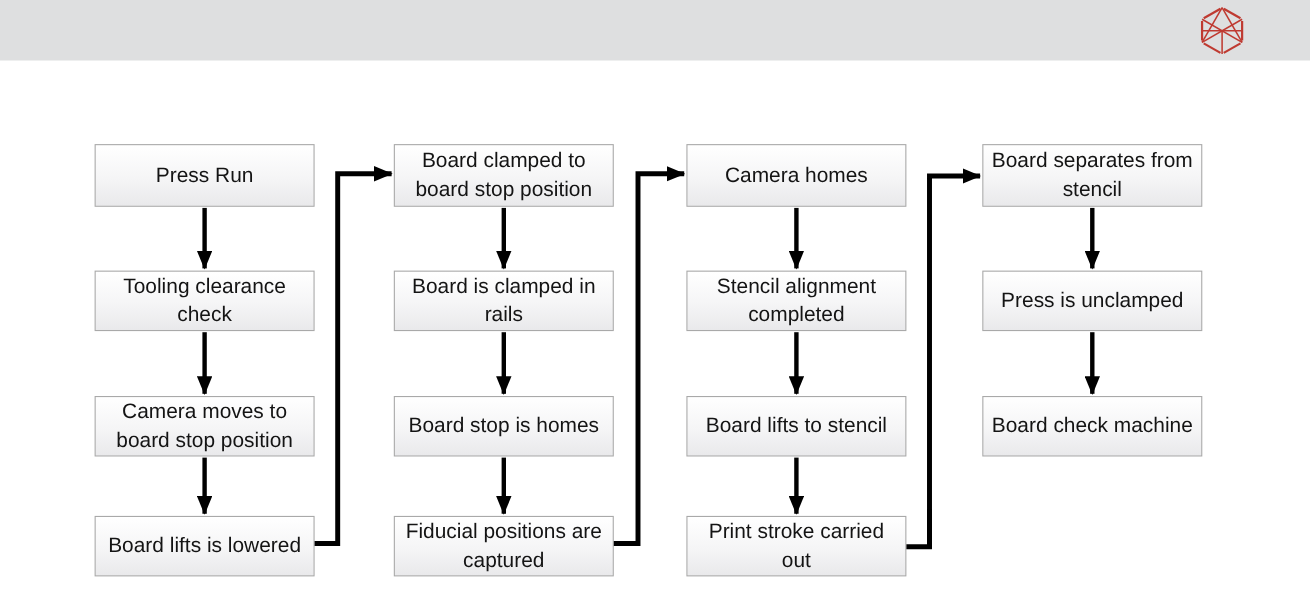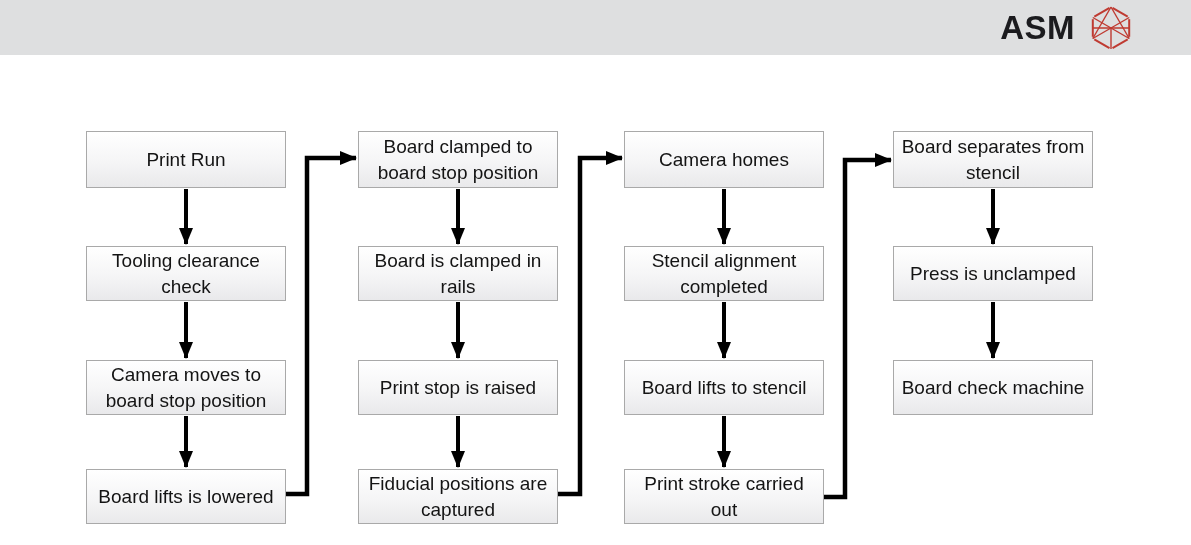--- a/index.html
+++ b/index.html
@@ -33,48 +33,47 @@
   .c1{left:86px}.c2{left:358px}.c3{left:624px}.c4{left:893px}
   .r1{top:131px;height:57px}.r2{top:246px;height:55px}
   .r3{top:360px;height:55px}.r4{top:469px;height:55px}
   .arrows{position:absolute;left:0;top:0;}
 </style>
 </head>
 <body>
 
 <div class="header">
   <div class="brand">
-    <span class="brand-text">ASM</span>
     <svg class="logo" width="46" height="46" viewBox="0 0 46 46" fill="none" stroke="#bf3a31" stroke-width="2">
 
       <line x1="24.5" y1="2.9" x2="39.7" y2="11.6"></line>
       <line x1="41.2" y1="14.2" x2="41.2" y2="31.8"></line>
       <line x1="39.7" y1="34.4" x2="24.5" y2="43.1"></line>
       <line x1="21.5" y1="43.1" x2="6.3" y2="34.4"></line>
       <line x1="4.8" y1="31.8" x2="4.8" y2="14.2"></line>
       <line x1="6.3" y1="11.6" x2="21.5" y2="2.9"></line>
 
       <line x1="23" y1="2" x2="4.8" y2="33.5" stroke-width="1.4"></line>
       <line x1="23" y1="2" x2="41.2" y2="33.5" stroke-width="1.4"></line>
       <line x1="4.8" y1="12.5" x2="41.2" y2="33.5" stroke-width="1.4"></line>
       <line x1="41.2" y1="12.5" x2="4.8" y2="33.5" stroke-width="1.4"></line>
       <line x1="4.8" y1="23" x2="41.2" y2="23" stroke-width="1.4"></line>
       <line x1="23" y1="23" x2="23" y2="44" stroke-width="1.4"></line>
     </svg>
   </div>
 </div>
 
-<div class="node c1 r1">Print Run</div>
+<div class="node c1 r1">Press Run</div>
 <div class="node c1 r2">Tooling clearance check</div>
 <div class="node c1 r3">Camera moves to board stop position</div>
 <div class="node c1 r4">Board lifts is lowered</div>
 
 <div class="node c2 r1">Board clamped to board stop position</div>
 <div class="node c2 r2">Board is clamped in rails</div>
-<div class="node c2 r3">Print stop is raised</div>
+<div class="node c2 r3">Board stop is homes</div>
 <div class="node c2 r4">Fiducial positions are captured</div>
 
 <div class="node c3 r1">Camera homes</div>
 <div class="node c3 r2">Stencil alignment completed</div>
 <div class="node c3 r3">Board lifts to stencil</div>
 <div class="node c3 r4">Print stroke carried out</div>
 
 <div class="node c4 r1">Board separates from stencil</div>
 <div class="node c4 r2">Press is unclamped</div>
 <div class="node c4 r3">Board check machine</div>

